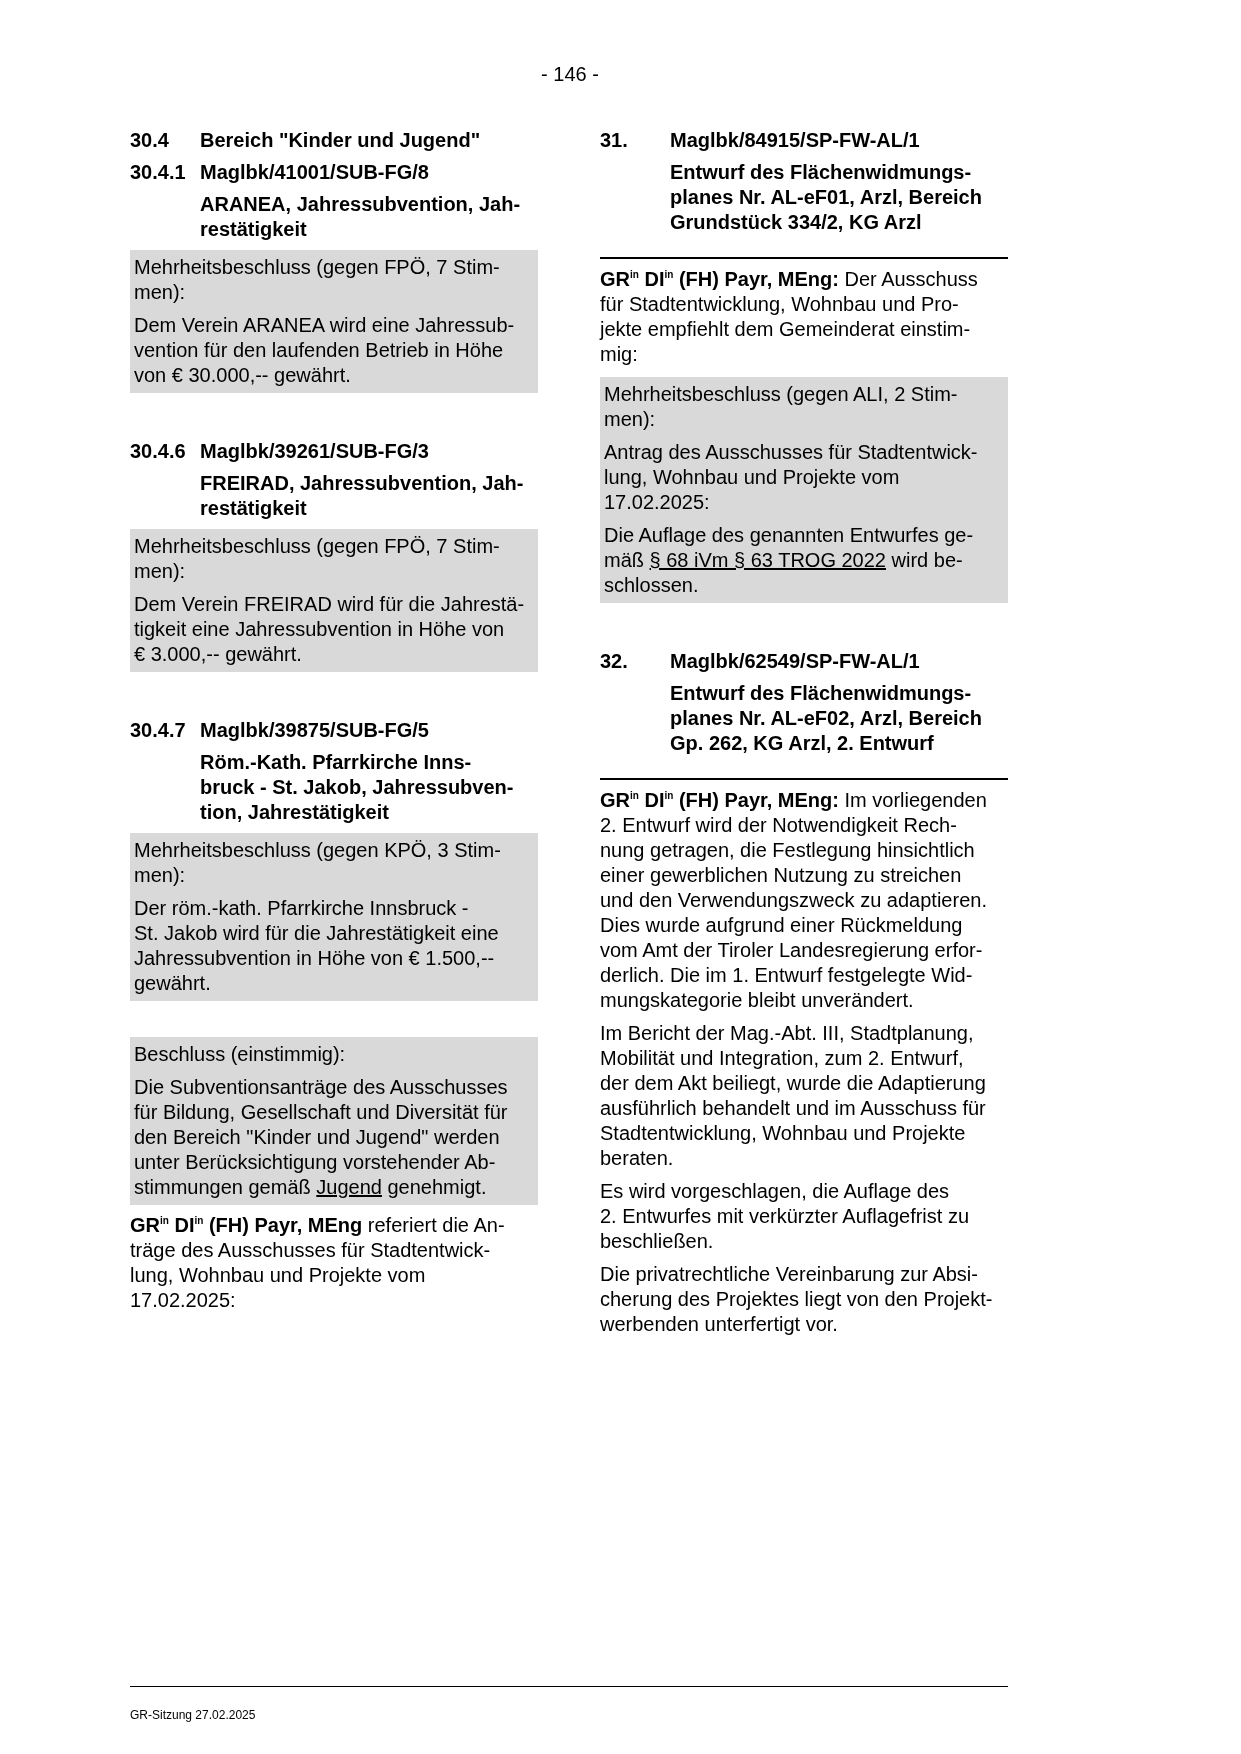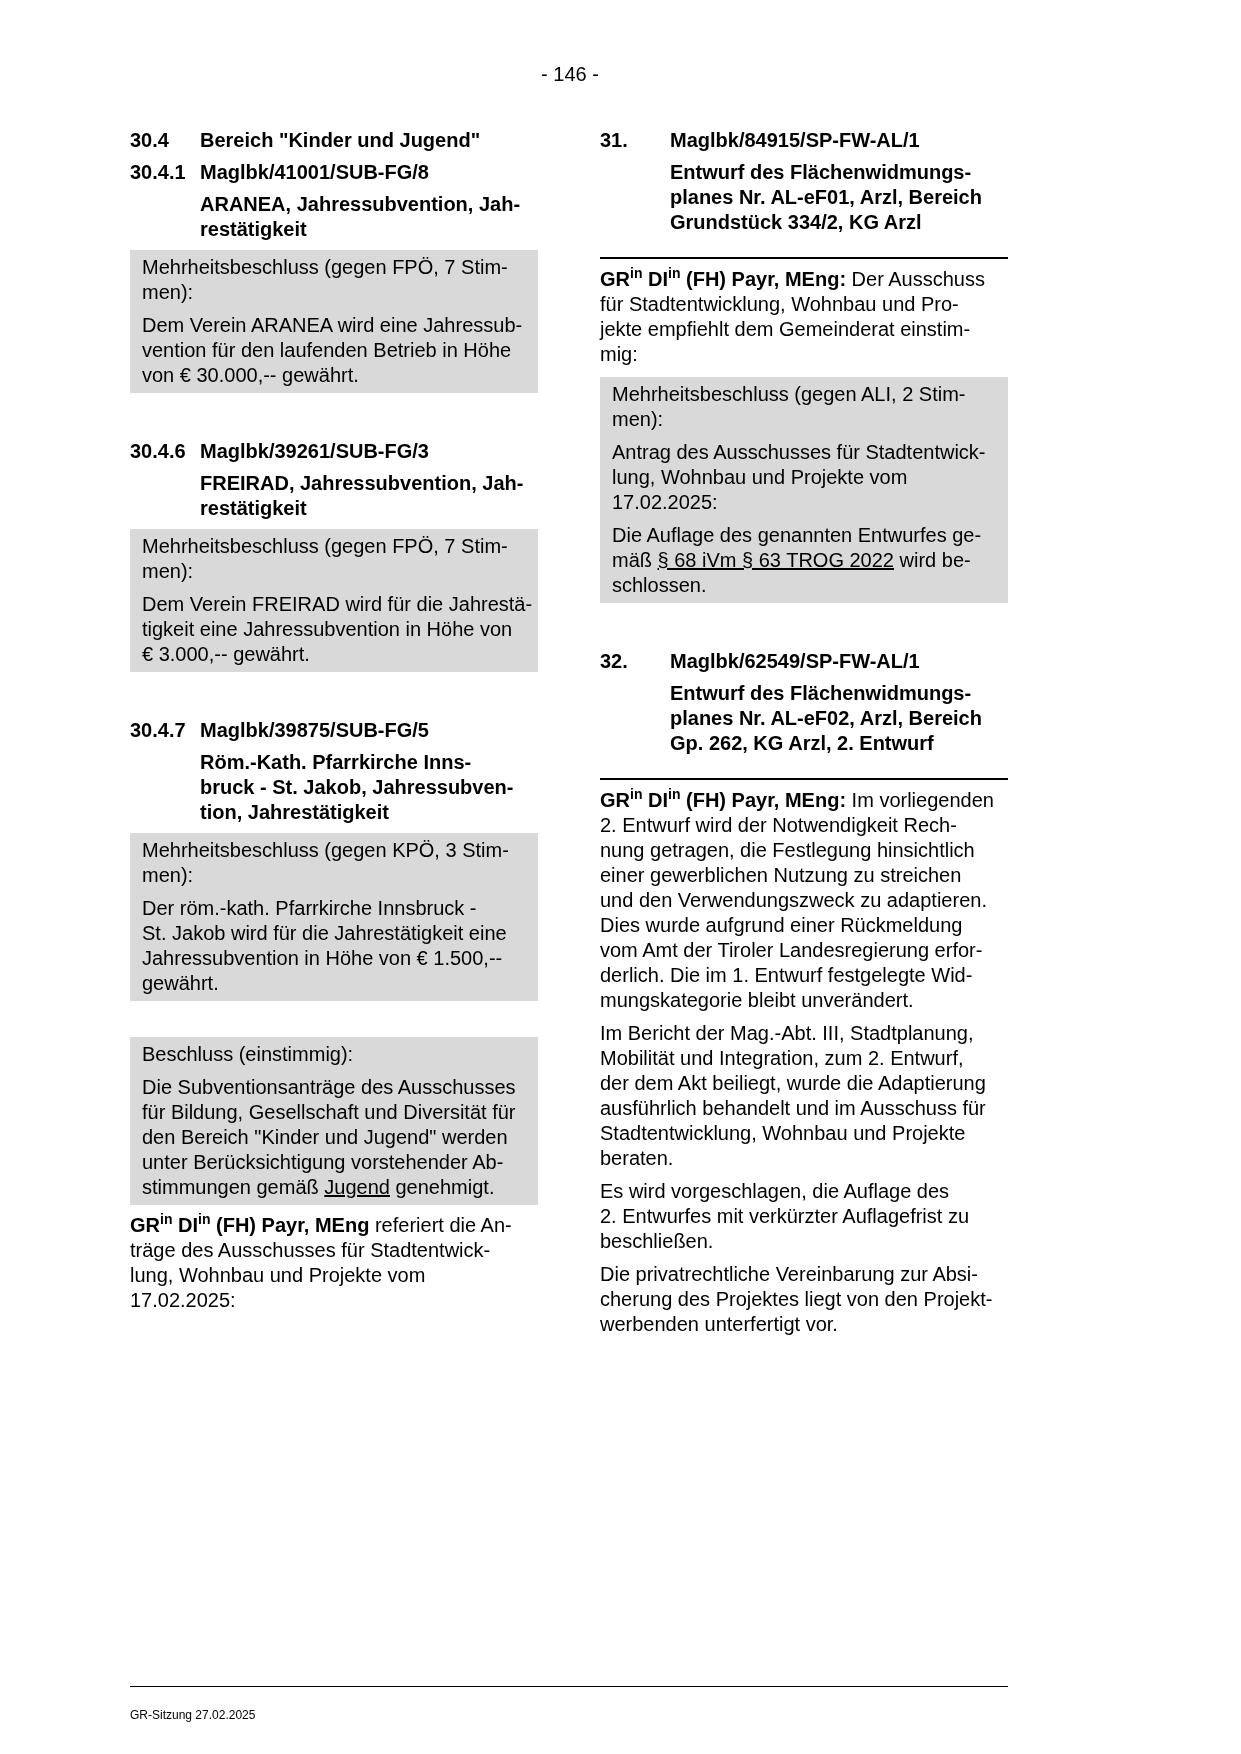--- a/index.html
+++ b/index.html
@@ -11,26 +11,26 @@
   }
   .page{position:relative;width:1241px;height:1754px;}
   .page-number{position:absolute;top:62px;left:130px;width:880px;text-align:center;}
   .columns{position:absolute;top:128px;left:130px;display:flex;gap:62px;align-items:flex-start;}
   .col{width:408px;}
   .h{display:flex;font-weight:bold;margin:0 0 7px 0;}
   .h .num{width:70px;flex:none;}
   .sub{font-weight:bold;margin-left:70px;white-space:pre-line;}
   .ruled{border-bottom:2px solid #000;padding-bottom:22px;}
   .hl{background:#d9d9d9;padding:5px 4px;margin-top:8px;}
-  .hl p{margin:0 0 8px 8px;}
+  .hl p{margin:0 0 8px 0;}
   .hl p:last-child{margin-bottom:0;}
   p.body{margin:8px 0 0 0;}
   .pl{white-space:pre-line;}
   .b{font-weight:bold;}
-  sup{font-size:14px;font-weight:bold;line-height:0;}
+  sup{font-size:10px;font-weight:bold;line-height:0;}
   .u{text-decoration:underline;}
   .gap-section{margin-top:46px;}
   .gap-mid{margin-top:36px;}
   .gap-ref{margin-top:34px;}
   .gap-sp{margin-top:10px;}
   .footer{position:absolute;top:1686px;left:130px;width:878px;border-top:1px solid #000;padding-top:18px;font-size:12px;line-height:20px;}
 </style>
 </head>
 <body>
 

